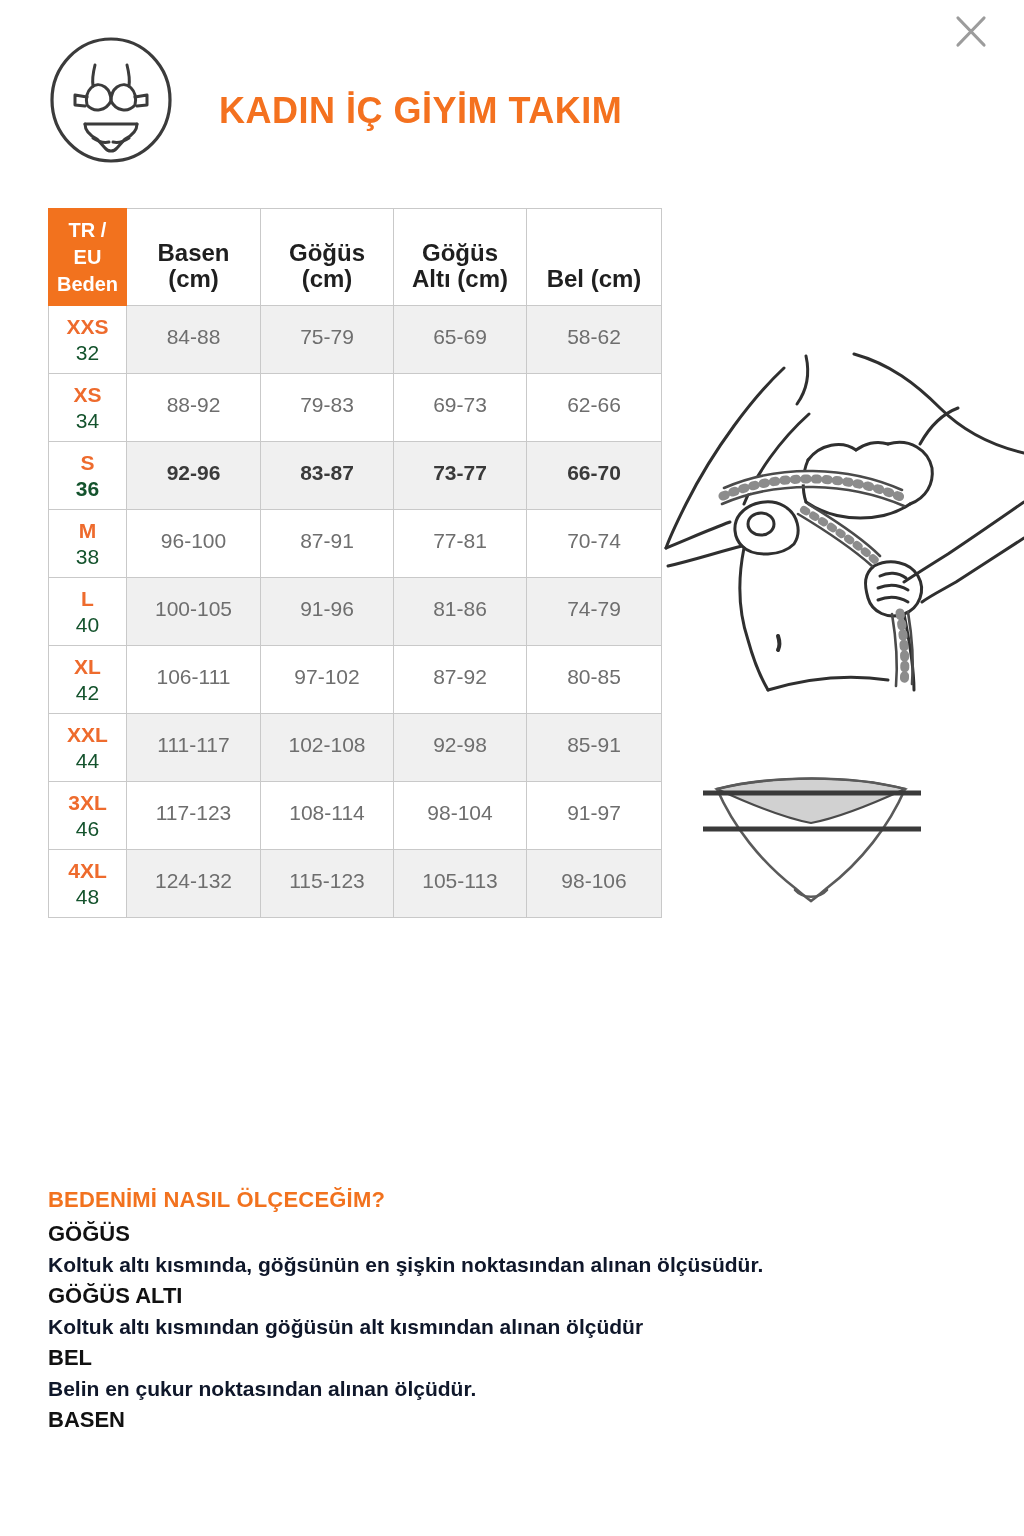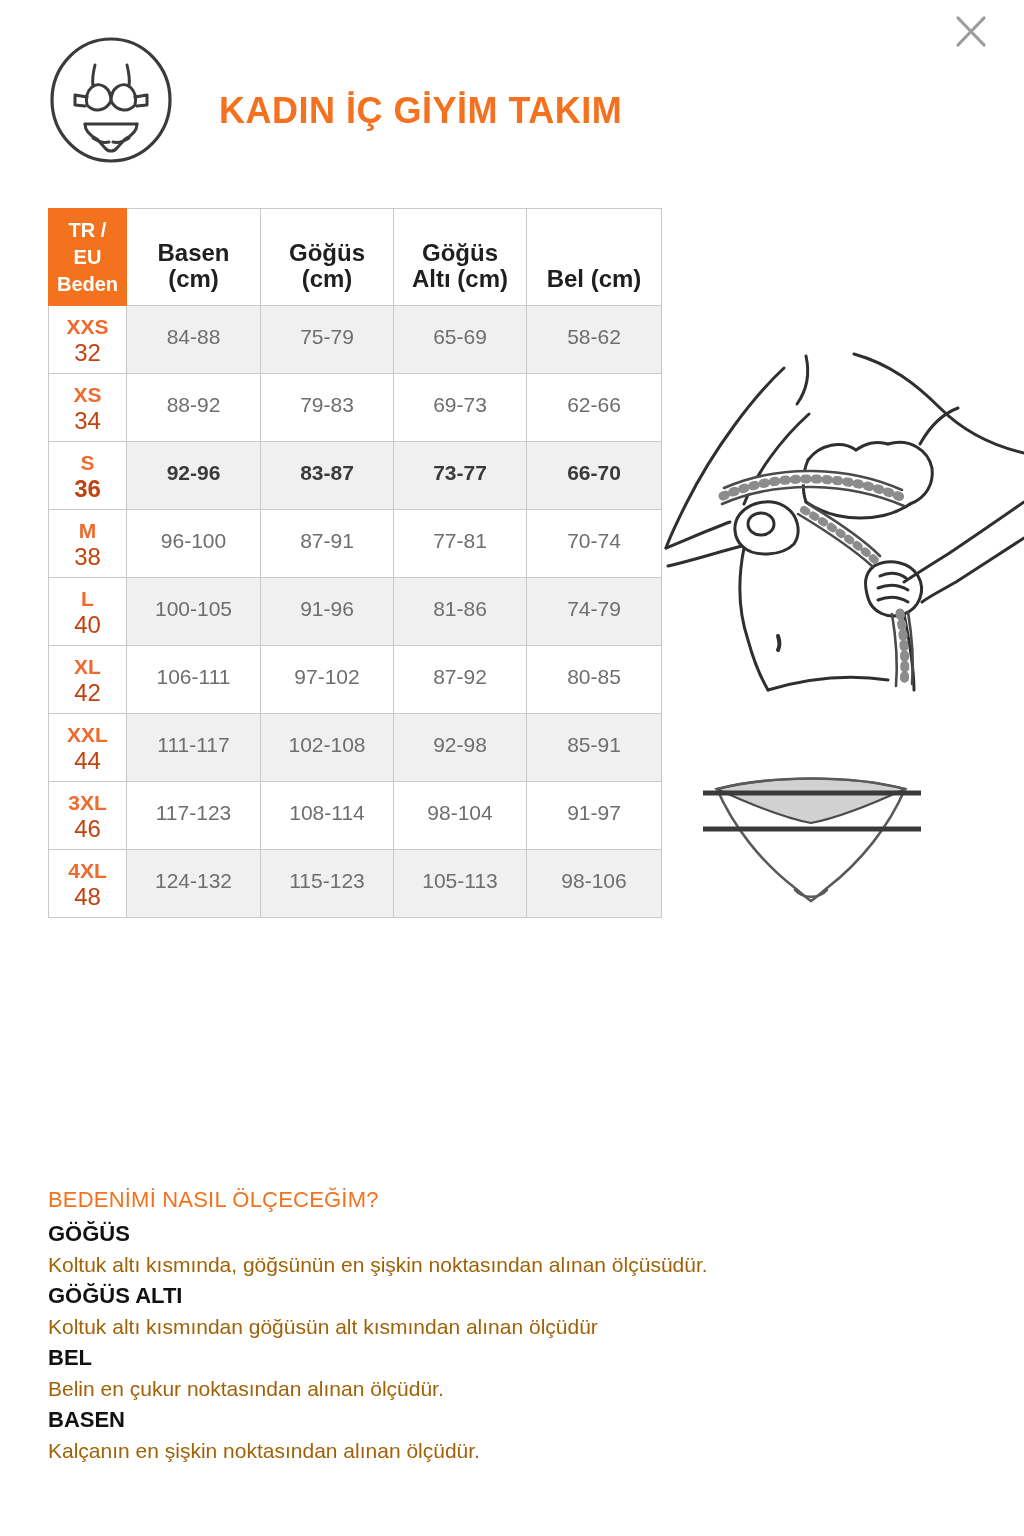--- a/index.html
+++ b/index.html
@@ -38,44 +38,44 @@
     text-align:center; vertical-align:middle;
   }
   th.colh {
     background:#fff; color:#1f1f1f; font-weight:700; font-size:24px; line-height:26px;
     text-align:center; vertical-align:bottom; padding:0 6px 13px;margin-top:32px;
   }
   td.size-cell {
     background:#fff; text-align:center; vertical-align:bottom; padding-bottom:7px;
   }
   .size-label { color:#EE6B2D; font-weight:700; font-size:21px; line-height:25px; }
-  .eu-size    { color:#c2410c; font-size:24px; line-height:27px;text-align:center; }
+  .eu-size    { color:#14532d; font-size:21px; line-height:27px;text-align:center; }
   td.val {
     text-align:center; vertical-align:bottom; padding-bottom:24px;
     font-size:21px; color:#6e6e6e; background:#fff;
   }
   tr.shaded td.val { background:#F0F0F0; }
   tr.hl td.val { font-weight:700; color:#3a3a3a; }
   tr.hl .eu-size { font-weight:700; }
   
   .torso-illu  { position:absolute; left:658px; top:352px; width:366px; height:340px; }
   .panty-illu  { position:absolute; left:703px; top:768px; width:218px; height:142px; }
   
   .guide { position:absolute; left:48px; top:1182px; width:780px; }
   .guide h2 {
-    margin:0; font-size:22px; line-height:36px; font-weight:400;
+    margin:0; font-size:22px; line-height:36px; font-weight:700;
     color:#F2721E; letter-spacing:0.2px; white-space:nowrap;
   }
   .guide h3 {
     margin:0; font-size:22px; line-height:31px; font-weight:700;
     color:#111; white-space:nowrap;
   }
   .guide p {
-    margin:0; font-size:21px; line-height:31px; font-weight:400;
-    color:#a16207; white-space:nowrap;
+    margin:0; font-size:21px; line-height:31px; font-weight:700;
+    color:#0f172a; white-space:nowrap;
   }
   svg { display:block; }
 </style>
 </head>
 <body>
 
 <button class="close-btn" aria-label="close">
   <svg width="34" height="34" viewBox="0 0 34 34">
     <path d="M4,4 L30,31 M30,4 L4,31" stroke="#9C9C9C" stroke-width="3.2" stroke-linecap="round" fill="none"></path>
   </svg>
@@ -292,15 +292,14 @@
 <section class="guide">
   <h2>BEDENİMİ NASIL ÖLÇECEĞİM?</h2>
   <div>
       <h3>GÖĞÜS</h3>
       <p>Koltuk altı kısmında, göğsünün en şişkin noktasından alınan ölçüsüdür.</p>
       <h3>GÖĞÜS ALTI</h3>
       <p>Koltuk altı kısmından göğüsün alt kısmından alınan ölçüdür</p>
       <h3>BEL</h3>
       <p>Belin en çukur noktasından alınan ölçüdür.</p>
       <h3>BASEN</h3>
-      <p>Kalçanın en şişkin noktasından alınan ölçüdür.</p>
     </div>
 </section>
 
 </body></html>

